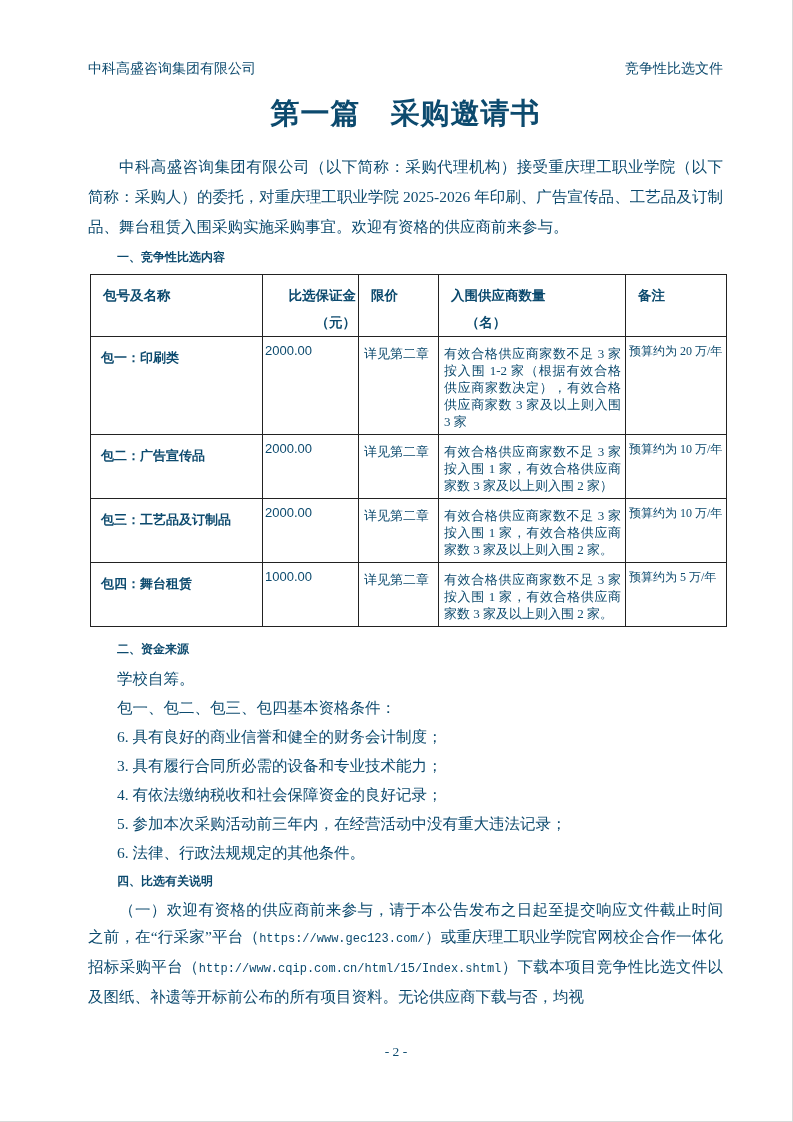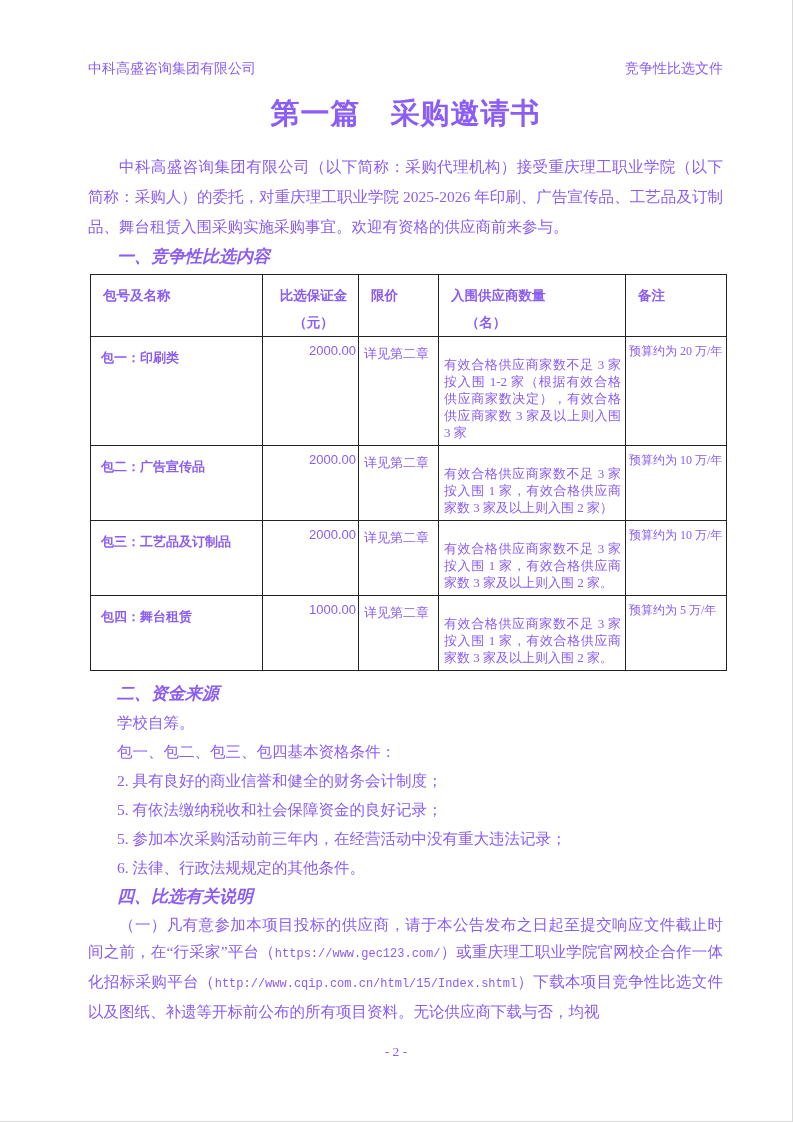--- a/index.html
+++ b/index.html
@@ -2,21 +2,21 @@
 <html><head>
 <meta charset="utf-8">
 <style>
   * { margin:0; padding:0; box-sizing:border-box; }
   html,body { background:#e8e8e8; }
   .page {
     position:relative;
     width:793px; height:1122px;
     margin:0 auto;
     background:#ffffff;
-    color:#8b5cf6;
+    color:#0c4a6e;
     font-family:"Liberation Serif","DejaVu Serif",serif;
     padding:0 69px 0 88px;
     border-right:1px solid #d9d9d9;
     border-bottom:1px solid #d9d9d9;
     overflow:hidden;
   }
   .doc-header {
     margin-top:60px;
     display:flex;
     justify-content:space-between;
@@ -35,24 +35,23 @@
     margin-top:24px;
     font-size:15.5px;
     line-height:30px;
     text-align:justify;
     text-indent:2em;
   }
   .sec-heading {
     margin-top:2px;
     font-family:"Liberation Sans","DejaVu Sans",sans-serif;
     font-weight:bold;
-    font-size:17px;
+    font-size:12px;
     line-height:26px;
     text-indent:29px;
-    font-style:italic;
   }
   .sec-heading.flow { line-height:29px; margin-top:0; }
   .sec-heading.after-table { margin-top:8px; }
   .cmp-table {
     margin-top:4px;
     margin-left:2px;
     width:636px;
     border-collapse:collapse;
     table-layout:fixed;
   }
@@ -63,42 +62,42 @@
   }
   .cmp-table thead tr { height:62px; }
   .cmp-table th {
     font-family:"Liberation Sans","DejaVu Sans",sans-serif;
     font-weight:bold;
     font-size:13.5px;
     line-height:27px;
     padding:7px 2px 0 12px;
     text-align:left;
   }
-  .cmp-table th.center { text-align:center; padding-left:8px; }
+  .cmp-table th.center { text-align:right; padding-left:8px; }
   .cmp-table th.price-h { }
   .line2-indent { padding-left:1.1em; }
   tr.row-tall { height:75px; }
   tr.row-std  { height:64px; }
   td.c1 {
     font-family:"Liberation Sans","DejaVu Sans",sans-serif;
     font-weight:bold;
     font-size:13px;
     padding:12px 4px 4px 10px;
   }
   td.c2 {
     font-family:"Liberation Sans","DejaVu Sans",sans-serif;
     font-size:13px;
-    text-align:right;
+    text-align:left;
     padding:6px 2px 2px 2px;
   }
   td.c3 { font-size:13px; padding:8px 2px 18px 5px; line-height:17px; }
   td.c4 {
     font-size:13px;
     line-height:17px;
-    padding:19px 4px 4px 5px;
+    padding:8px 4px 4px 5px;
     text-align:justify;
   }
   td.c5 { font-size:12px; line-height:17px; padding:6px 1px 2px 3px; }
   .body-line {
     font-size:15.5px;
     line-height:29px;
     text-indent:29px;
   }
   .para4 {
     font-size:15.5px;
@@ -192,23 +191,24 @@
         <td class="c4">有效合格供应商家数不足 3 家按入围 1 家，有效合格供应商家数 3 家及以上则入围 2 家。</td>
         <td class="c5">预算约为 5 万/年</td>
       </tr>
     </tbody>
   </table>
 
   <div class="sec-heading flow after-table">二、资金来源</div>
   <p class="body-line">学校自筹。</p>
 
   <p class="body-line">包一、包二、包三、包四基本资格条件：</p>
-  <p class="body-line">2. 具有良好的商业信誉和健全的财务会计制度；</p>
-  <p class="body-line">5. 有依法缴纳税收和社会保障资金的良好记录；</p>
+  <p class="body-line">6. 具有良好的商业信誉和健全的财务会计制度；</p>
+  <p class="body-line">3. 具有履行合同所必需的设备和专业技术能力；</p>
+  <p class="body-line">4. 有依法缴纳税收和社会保障资金的良好记录；</p>
   <p class="body-line">5. 参加本次采购活动前三年内，在经营活动中没有重大违法记录；</p>
   <p class="body-line">6. 法律、行政法规规定的其他条件。</p>
 
   <div class="sec-heading flow">四、比选有关说明</div>
-  <p class="para4"><span>（一）凡有意参加本项目投标的供应商，请于本公告发布之日起至提交响应文件截止时间之前，在“行采家”平台（</span><span class="mono">https://www.gec123.com/</span><span>）或重庆理工职业学院官网校企合作一体化招标采购平台（</span><span class="mono">http://www.cqip.com.cn/html/15/Index.shtml</span><span>）下载本项目竞争性比选文件以及图纸、补遗等开标前公布的所有项目资料。无论供应商下载与否，均视</span></p>
+  <p class="para4"><span>（一）欢迎有资格的供应商前来参与，请于本公告发布之日起至提交响应文件截止时间之前，在“行采家”平台（</span><span class="mono">https://www.gec123.com/</span><span>）或重庆理工职业学院官网校企合作一体化招标采购平台（</span><span class="mono">http://www.cqip.com.cn/html/15/Index.shtml</span><span>）下载本项目竞争性比选文件以及图纸、补遗等开标前公布的所有项目资料。无论供应商下载与否，均视</span></p>
 
   <div class="page-footer">- 2 -</div>
 
 </div>
 
 </body></html>

